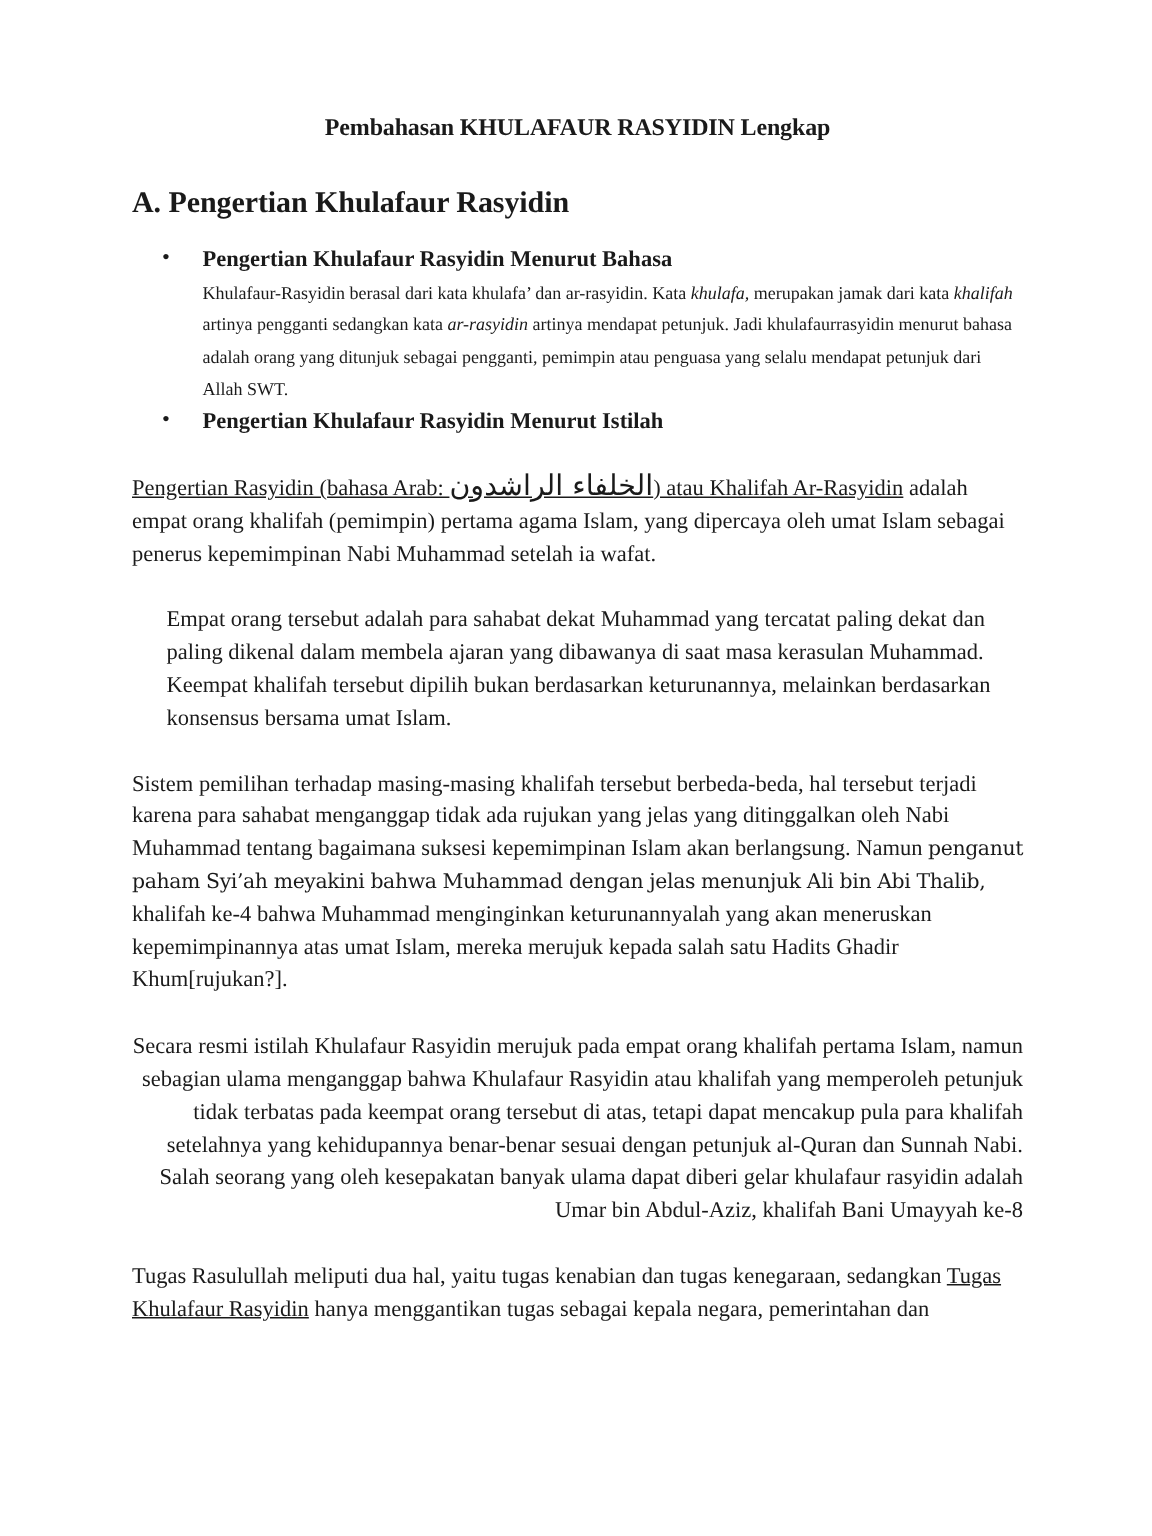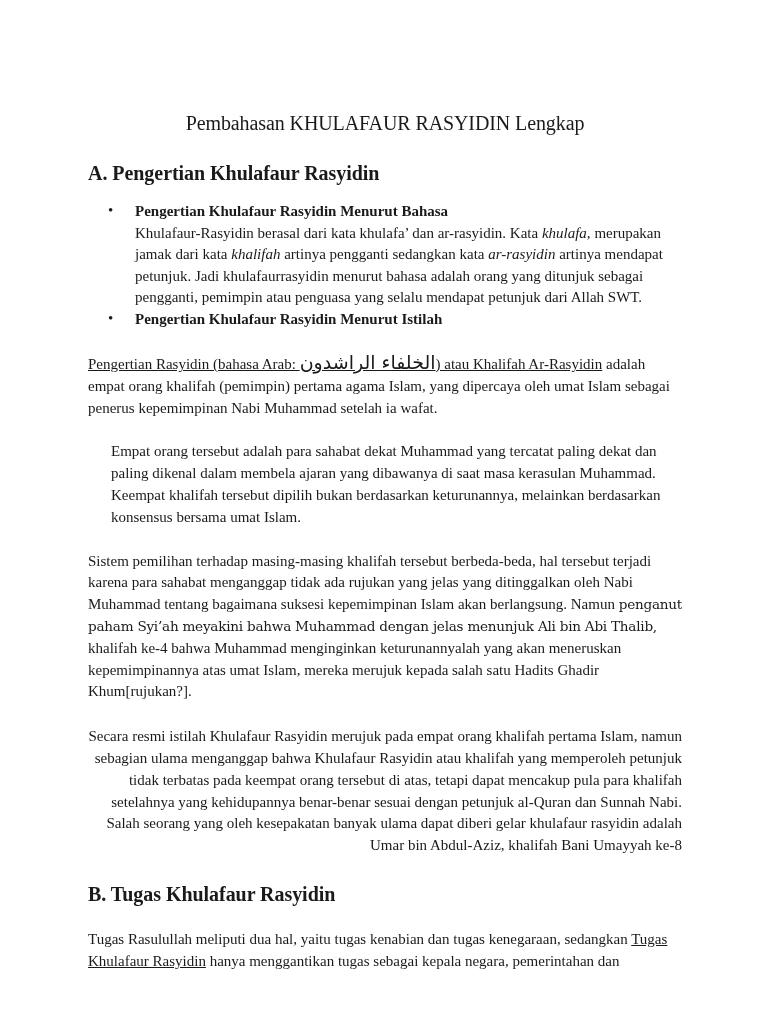--- a/index.html
+++ b/index.html
@@ -27,24 +27,24 @@
   .content {
     position: absolute;
     left: 88px;
     top: 0;
     width: 594px;
   }
 
   
   .doc-title {
     margin: 0;
-    padding-top: 108px;
-    font-size: 20px;
+    padding-top: 70px;
+    font-size: 16px;
     line-height: 31px;
-    font-weight: normal;
+    font-weight: bold;
     text-align: center;
     letter-spacing: -0.1px;
   }
   .doc-title .line2 {
     display: block;
   }
 
   
   .section-heading {
     margin: 0;
@@ -75,21 +75,21 @@
     line-height: 21.5px;
   }
   .bullet-title {
     display: block;
     font-weight: bold;
     font-size: 15px;
     line-height: 21.5px;
   }
   .bullet-body {
     display: block;
-    font-size: 15px;
+    font-size: 12px;
     line-height: 21.5px;
     text-align: left;
   }
 
   
   .para {
     margin: 0;
     font-size: 15px;
     line-height: 21.8px;
     text-align: left;
@@ -141,18 +141,17 @@
     </ul>
 
     <p class="para gap-1"><span class="u">Pengertian Rasyidin (bahasa Arab: </span><span class="arabic u">الخلفاء الراشدون</span><span class="u">) atau Khalifah Ar-Rasyidin</span><span> adalah empat orang khalifah (pemimpin) pertama agama Islam, yang dipercaya oleh umat Islam sebagai penerus kepemimpinan Nabi Muhammad setelah ia wafat.</span></p>
 
     <p class="para gap-2"><span>Empat orang tersebut adalah para sahabat dekat Muhammad yang tercatat paling dekat dan paling dikenal dalam membela ajaran yang dibawanya di saat masa kerasulan Muhammad. Keempat khalifah tersebut dipilih bukan berdasarkan keturunannya, melainkan berdasarkan konsensus bersama umat Islam.</span></p>
 
     <p class="para gap-3"><span>Sistem pemilihan terhadap masing-masing khalifah tersebut berbeda-beda, hal tersebut terjadi karena para sahabat menganggap tidak ada rujukan yang jelas yang ditinggalkan oleh Nabi Muhammad tentang bagaimana suksesi kepemimpinan Islam akan berlangsung. Namun </span><span class="alt-face">penganut paham Syi’ah meyakini bahwa Muhammad dengan jelas menunjuk Ali bin Abi Thalib,</span><span> khalifah ke-4 bahwa Muhammad menginginkan keturunannyalah yang akan meneruskan kepemimpinannya atas umat Islam, mereka merujuk kepada salah satu Hadits Ghadir Khum[rujukan?].</span></p>
 
     <p class="para gap-4"><span>Secara resmi istilah Khulafaur Rasyidin merujuk pada empat orang khalifah pertama Islam, namun sebagian ulama menganggap bahwa Khulafaur Rasyidin atau khalifah yang memperoleh petunjuk tidak terbatas pada keempat orang tersebut di atas, tetapi dapat mencakup pula para khalifah setelahnya yang kehidupannya benar-benar sesuai dengan petunjuk al-Quran dan Sunnah Nabi. Salah seorang yang oleh kesepakatan banyak ulama dapat diberi gelar khulafaur rasyidin adalah Umar bin Abdul-Aziz, khalifah Bani Umayyah ke-8</span></p>
 
-    <h2 class="section-heading heading-b">B. Tugas Khulafaur Rasyidin</h2>
 
     <p class="para gap-last"><span>Tugas Rasulullah meliputi dua hal, yaitu tugas kenabian dan tugas kenegaraan, sedangkan </span><span class="u">Tugas Khulafaur Rasyidin</span><span> hanya menggantikan tugas sebagai kepala negara, pemerintahan dan</span></p>
 
   </div>
 </div>
 
 </body></html>

